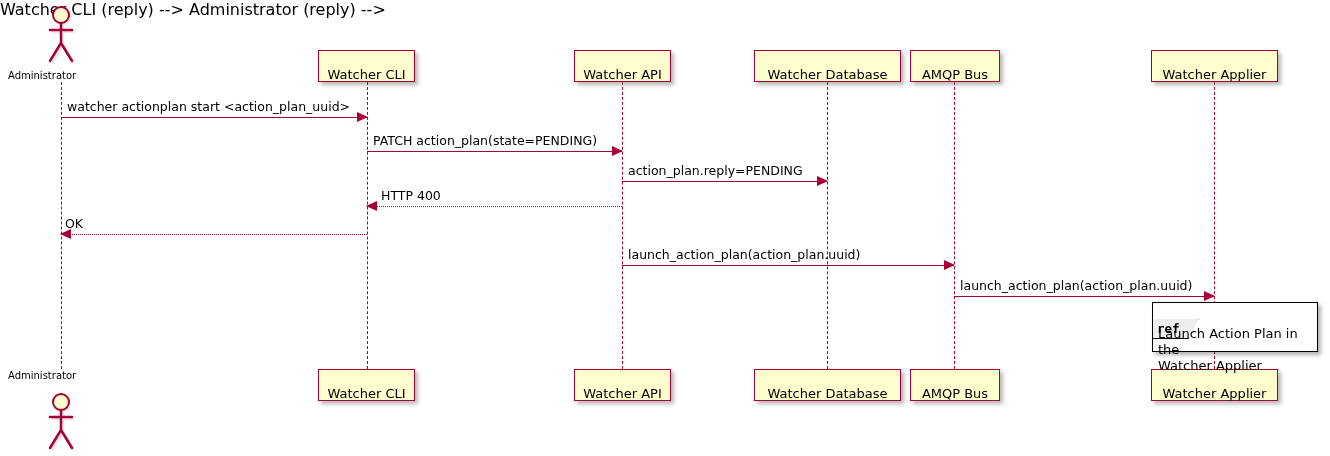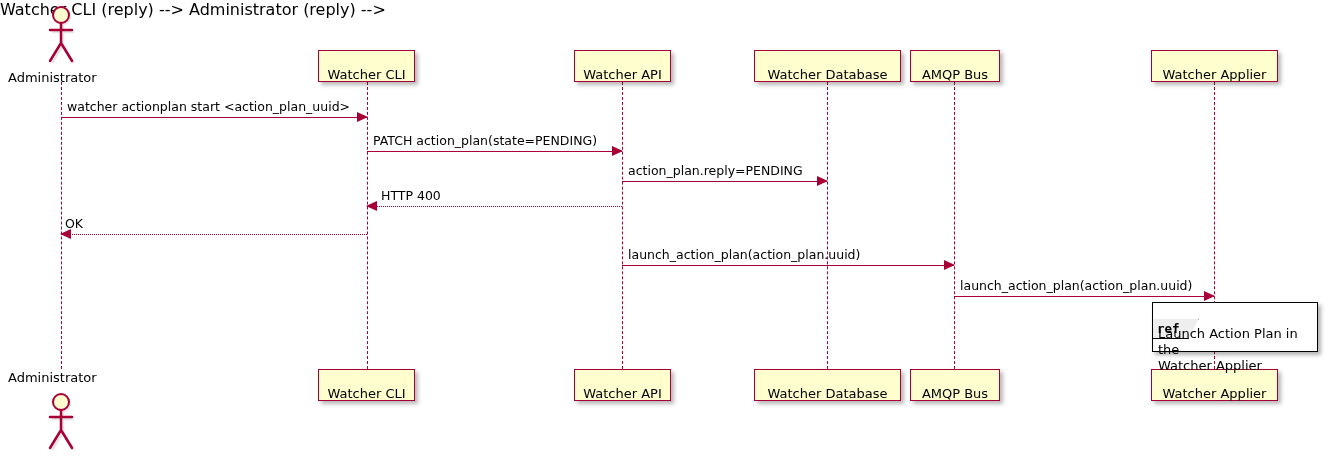--- a/index.html
+++ b/index.html
@@ -44,21 +44,21 @@
     z-index: 1;
   }
 
   
   .actor {
     position: absolute;
     z-index: 5;
   }
   .actor-label {
     position: absolute;
-    font-size: 13px;
+    font-size: 10px;
     color: #000000;
     white-space: nowrap;
     z-index: 5;
   }
 
   
   .msg {
     position: absolute;
     height: 0;
     z-index: 3;

